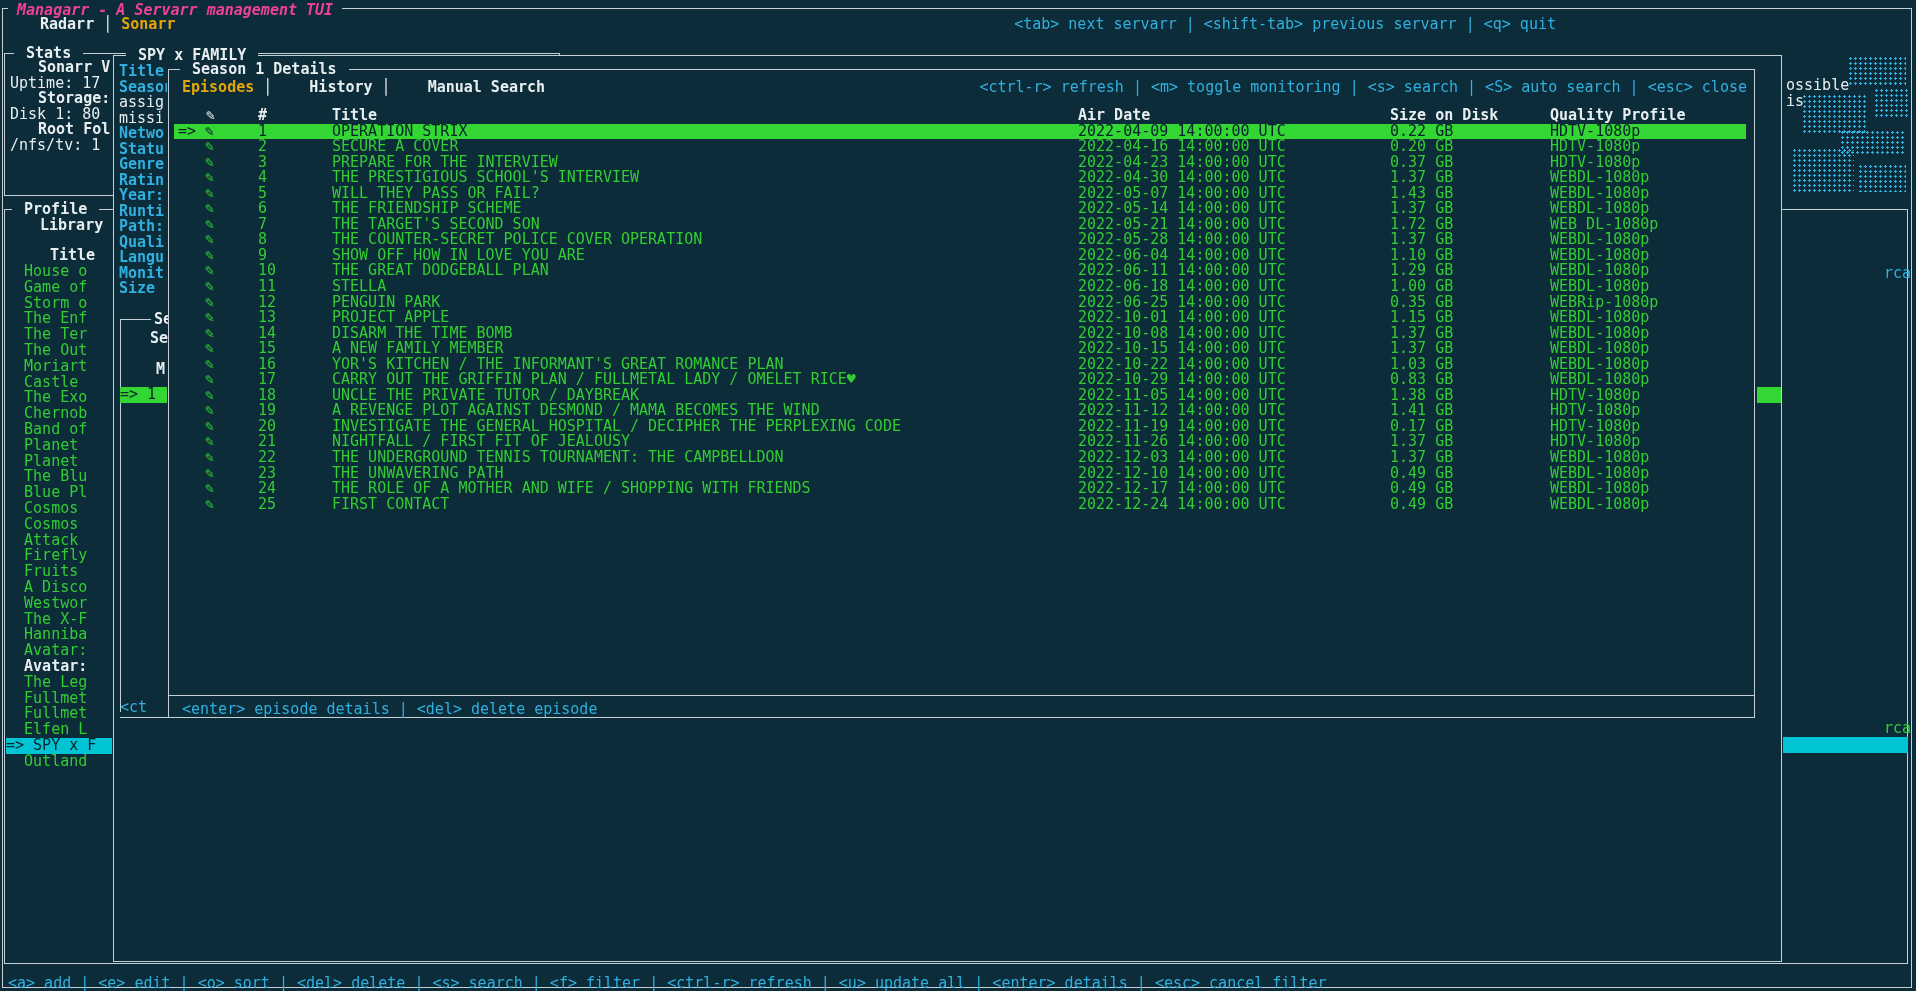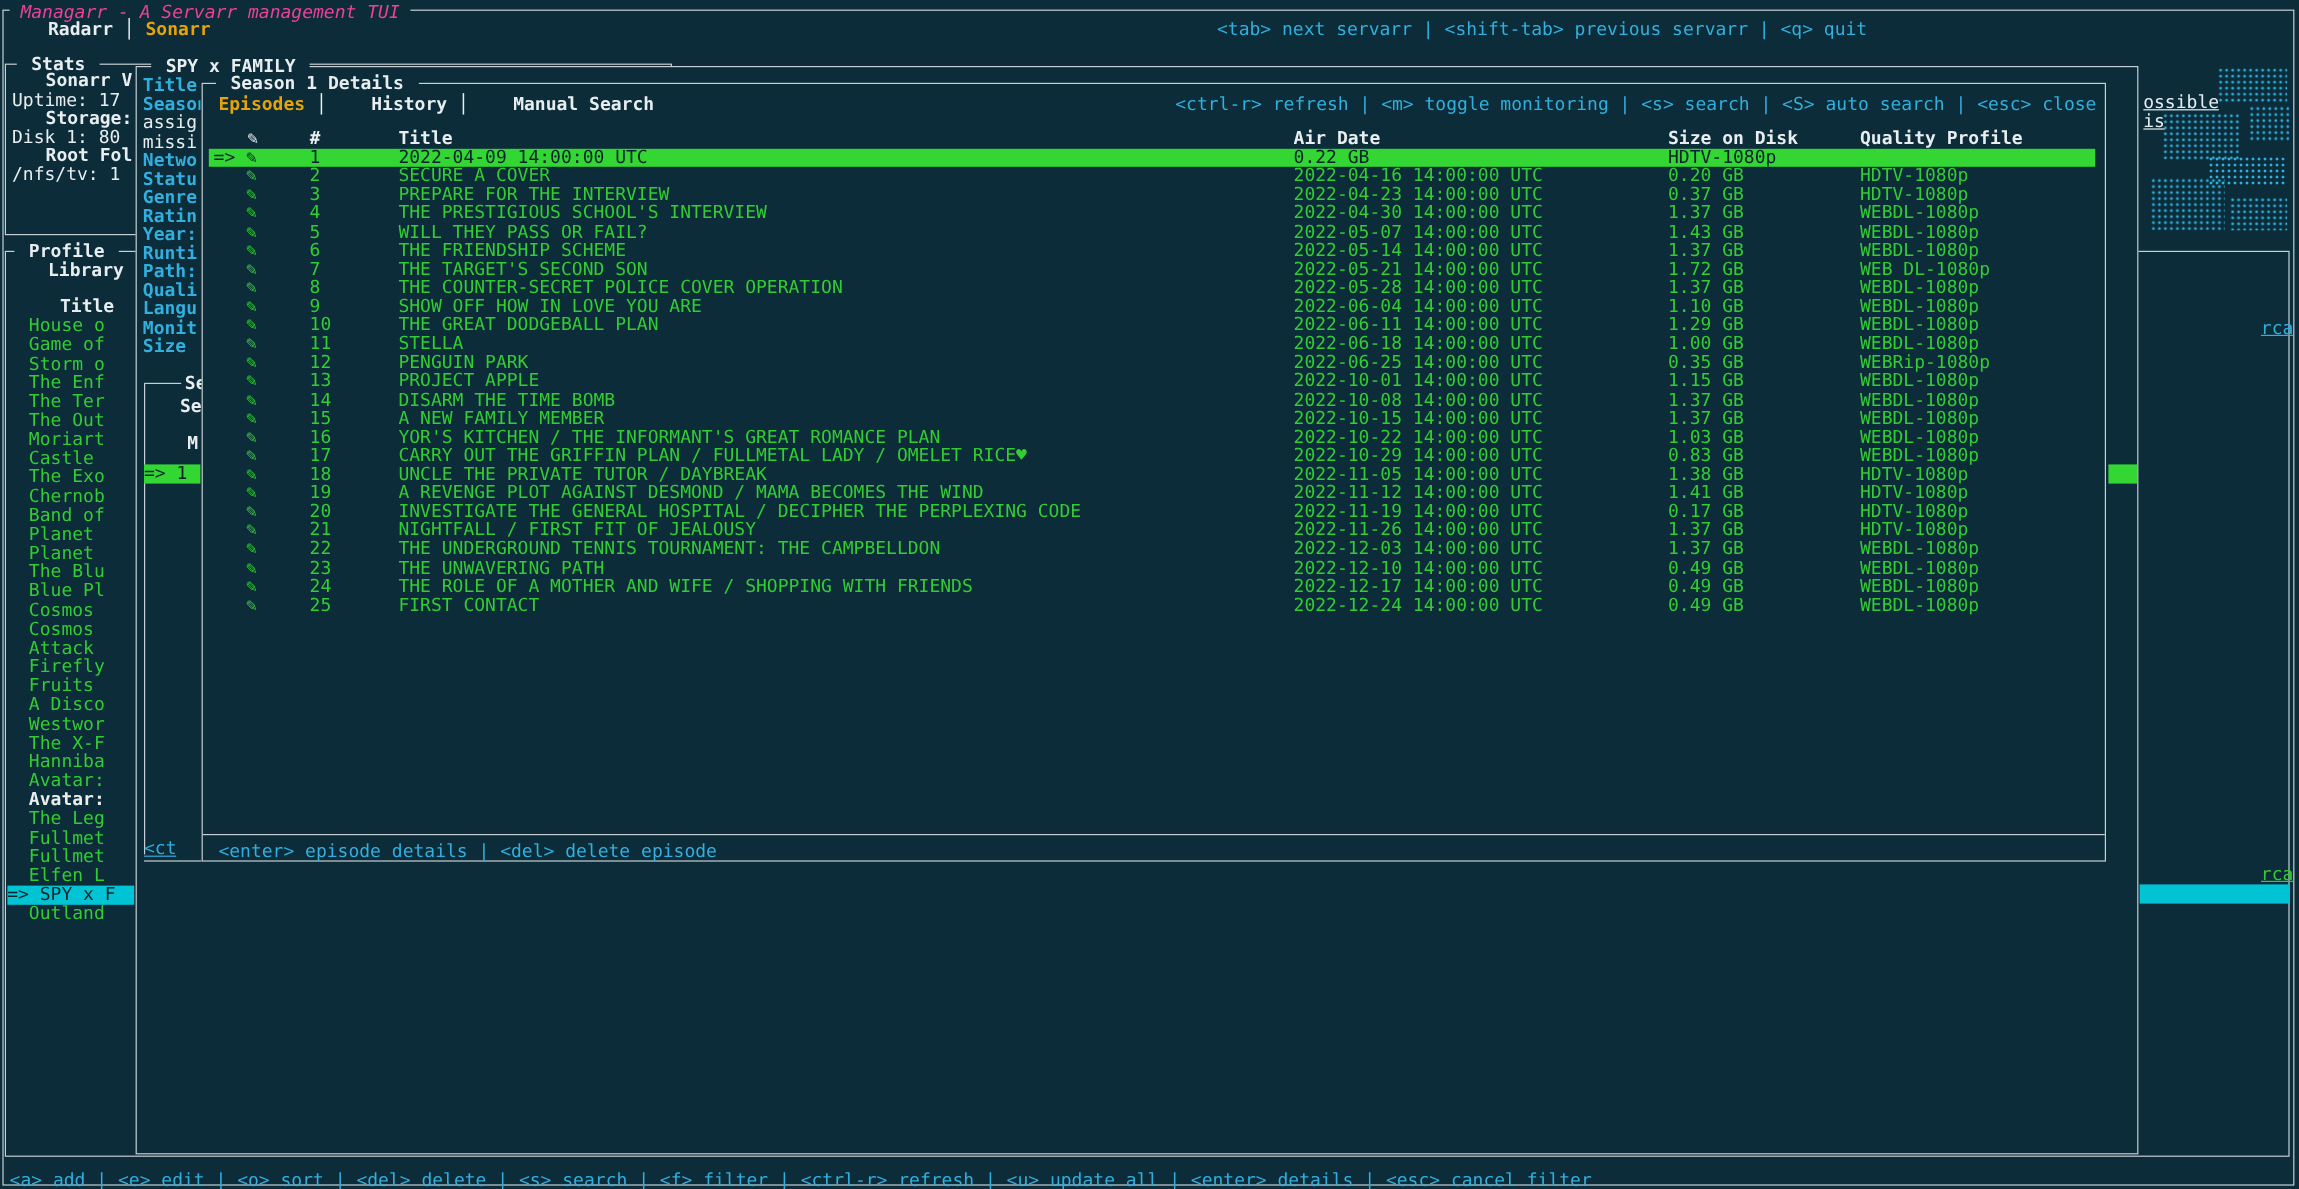--- a/index.html
+++ b/index.html
@@ -12,40 +12,40 @@
   width:1916px;height:991px;position:relative;overflow:hidden;
   background:var(--bg);color:var(--white);
   font-family:"DejaVu Sans Mono","Liberation Mono",monospace;font-size:15px;
 }
 .abs{position:absolute;white-space:pre;}
 .box{position:absolute;border:1px solid var(--border);background:var(--bg);}
 .btitle{position:absolute;background:var(--bg);padding:0 3px;line-height:15px;font-weight:bold;white-space:pre;}
 .cyan{color:var(--cyan);} .green{color:var(--green);}
 .gold{color:var(--gold);font-weight:bold;}
 .bold{font-weight:bold;margin-left:28px;}
-.magenta{color:var(--magenta);font-weight:normal;font-style:italic;}
+.magenta{color:var(--magenta);font-weight:bold;font-style:italic;}
 .hline{position:absolute;height:1px;background:var(--border);}
 .vline{position:absolute;width:1px;background:var(--border);}
 .stat-line{height:15.5px;line-height:15.5px;overflow:hidden;white-space:pre;}
 .side-list{position:absolute;width:106px;overflow:hidden;}
 .side-item{height:15.8px;line-height:15.8px;overflow:hidden;white-space:pre;color:var(--green);}
 .side-item.white{color:var(--white);font-weight:bold;}
 .side-item.sel{background:var(--cyanhl);color:var(--dark);}
 .detail-labels{position:absolute;width:48px;overflow:hidden;}
 .detail-label{height:15.5px;line-height:15.5px;overflow:hidden;white-space:pre;color:var(--cyan);font-weight:bold;}
 .detail-label.plain{color:var(--white);font-weight:normal;}
 .ep-table{position:absolute;left:174px;top:108px;width:1572px;}
 .ep-row{display:grid;grid-template-columns:84px 74px 746px 312px 160px 1fr;height:15.55px;line-height:15.6px;color:var(--green);}
 .ep-row>div{overflow:hidden;white-space:pre;}
 .ep-row .c1{padding-left:4px;}
 .ep-row.head{color:var(--white);font-weight:bold;}
 .ep-row.head .c1{padding-left:32px;}
 .ep-row.sel{background:var(--greenhl);color:var(--dark);}
 .dots{position:absolute;background-image:radial-gradient(circle,var(--cyan) 1.1px,transparent 1.4px);background-size:5px 5px;}
-.frag{position:absolute;line-height:15.5px;white-space:pre;overflow:hidden;text-decoration:underline;}
+.frag{position:absolute;line-height:15.5px;white-space:pre;overflow:hidden;}
 .greenfrag{position:absolute;background:var(--greenhl);color:var(--dark);line-height:15.6px;height:15.6px;overflow:hidden;white-space:pre;}
 </style>
 </head>
 <body>
 
 <div class="box" style="left:2px;top:8px;width:1910px;height:980px;background:transparent;"></div>
 <div class="abs magenta" style="left:8px;top:1px;background:var(--bg);"> Managarr - A Servarr management TUI </div>
 
 <div class="abs" style="left:12px;top:15px;"><span class="bold">Radarr</span><span> │ </span><span class="gold">Sonarr</span></div>
 <div class="abs cyan" style="right:360px;top:15px;">&lt;tab&gt; next servarr | &lt;shift-tab&gt; previous servarr | &lt;q&gt; quit</div>
@@ -146,20 +146,21 @@
       <div>#</div>
       <div>Title</div>
       <div>Air Date</div>
       <div>Size on Disk</div>
       <div>Quality Profile</div>
     </div>
   <div>
       <div class="ep-row sel">
         <div class="c1">=&gt; ✎</div>
         <div>1</div>
+        <div>OPERATION STRIX</div>
         <div>2022-04-09 14:00:00 UTC</div>
         <div>0.22 GB</div>
         <div>HDTV-1080p</div>
       </div>
       <div class="ep-row">
         <div class="c1">   ✎</div>
         <div>2</div>
         <div>SECURE A COVER</div>
         <div>2022-04-16 14:00:00 UTC</div>
         <div>0.20 GB</div>

